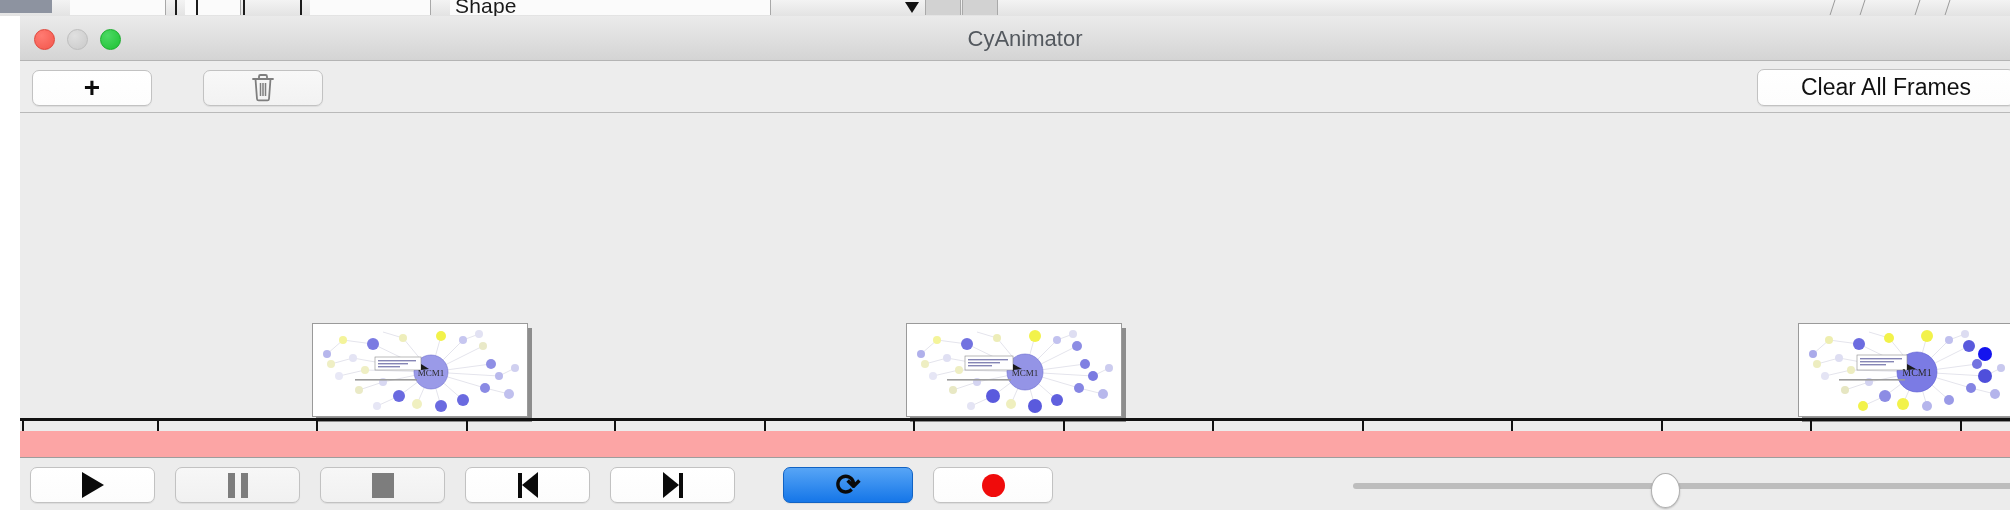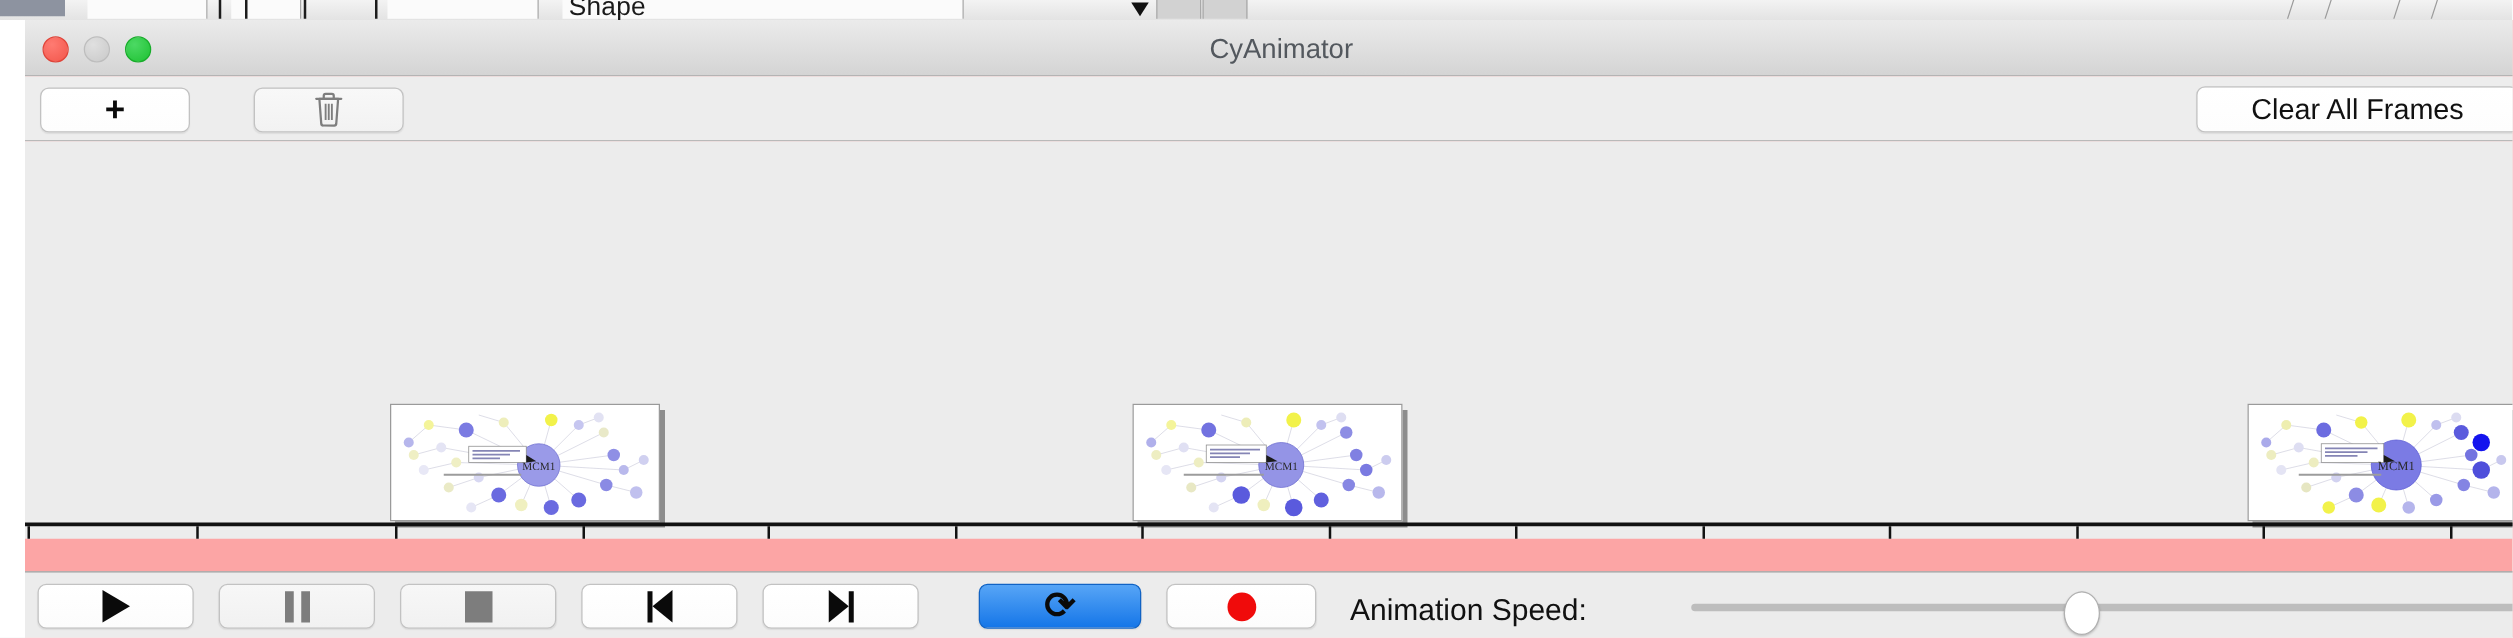--- a/index.html
+++ b/index.html
@@ -450,21 +450,20 @@
           <span class="bar"></span>
       </span>
     </div>
     <div class="pbtn active" id="loop-button">
       <span class="ico-loop">⟳</span>
     </div>
     <div class="pbtn" id="record-button">
       <span class="ico-record"></span>
     </div>
 
-    <div class="speed-label">Animation Speed:</div>
 
     <div class="slider-wrap">
       <div class="slider-track"></div>
       <div class="slider-thumb"></div>
     </div>
   </div>
 
 </div>
 
 </body></html>

